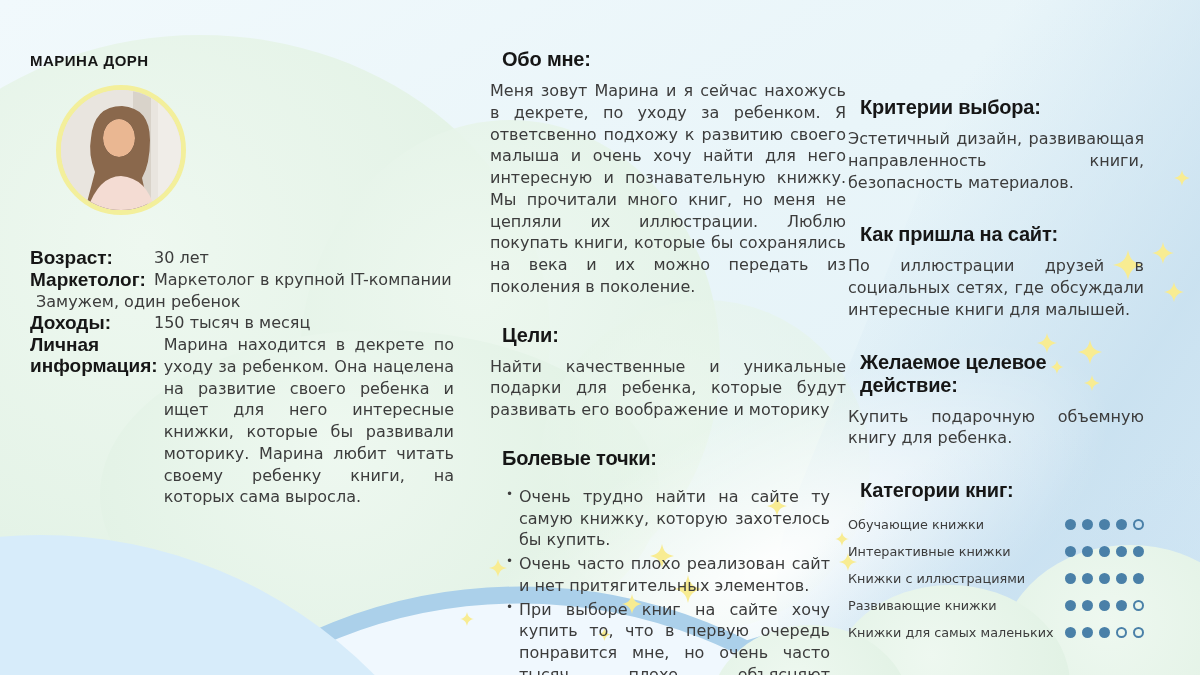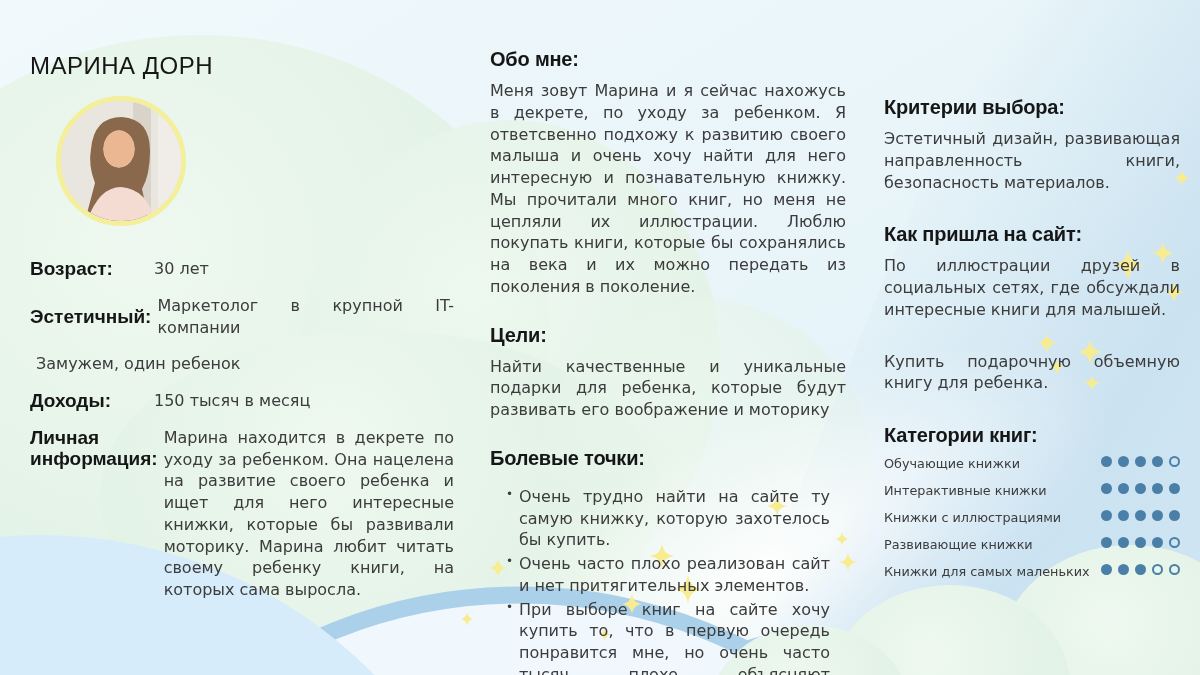--- a/index.html
+++ b/index.html
@@ -32,56 +32,56 @@
   }
   .mint-br-1{right:-60px;bottom:-90px;width:260px;height:220px;}
   .mint-br-2{right:130px;bottom:-110px;width:240px;height:200px;}
   .mint-br-3{right:290px;bottom:-120px;width:200px;height:170px;}
   #cloud-svg{position:absolute;left:0;bottom:0;pointer-events:none;}
   #sparkle-layer{position:absolute;inset:0;pointer-events:none;}
   .sparkle{position:absolute;}
   
   .h-title{
     font-family:"Liberation Sans",sans-serif;font-weight:700;color:var(--heading-text,#161616);
-    font-size:20px;margin:0 0 9px 0;letter-spacing:-0.2px;
+    font-size:20px;margin:0 0 9px 12px;letter-spacing:-0.2px;
   }
   .body-text{
     font-size:16px;line-height:1.36;color:var(--body-text,#3c3c3c);
     text-align:justify;margin:0;
   }
   
   #left-col{position:absolute;left:30px;top:52px;width:424px;}
   #persona-name{
-    font-family:"Liberation Sans",sans-serif;font-weight:400;font-size:24px;
+    font-family:"Liberation Sans",sans-serif;font-weight:700;font-size:15px;
     color:var(--heading-text,#161616);letter-spacing:.5px;margin:0;
   }
   #avatar-wrap{
     margin:16px 0 0 26px;width:120px;height:120px;border-radius:50%;
     border:5px solid var(--avatar-ring,#f3ef9b);overflow:hidden;background:#e8e4de;
   }
-  #fields{margin-top:32px;display:flex;flex-direction:column;gap:15px;}
+  #fields{margin-top:32px;display:flex;flex-direction:column;}
   .field-row{display:flex;align-items:center;}
   .field-row.align-top{align-items:flex-start;}
   .field-label{
     flex:0 0 118px;font-family:"Liberation Sans",sans-serif;font-weight:700;
     font-size:19px;line-height:1.12;color:var(--heading-text,#161616);
   }
   .field-value{flex:1;margin-left:6px;}
   
   #mid-col{position:absolute;left:490px;top:48px;width:356px;}
   .section{margin-top:26px;}
   .section:first-child{margin-top:0;}
   #device-section{margin-top:46px;text-decoration:underline;}
   .pain-list{margin:16px;padding:0;list-style:none;}
   .pain-list li{position:relative;padding-left:13px;margin-bottom:2px;}
   .pain-list li::before{content:"•";position:absolute;left:0;top:0;font-size:12px;color:#3c3c3c;}
   
-  #right-col{position:absolute;left:884px;top:66px;width:296px;}
+  #right-col{position:absolute;left:848px;top:66px;width:296px;}
   #right-col .section{margin-top:30px;}
-  .cat-row{display:flex;justify-content:space-between;height:27px;}
+  .cat-row{display:flex;justify-content:space-between;align-items:center;height:27px;}
   .cat-label{font-size:12.8px;color:var(--body-text,#3c3c3c);}
   .dots{display:flex;gap:6px;}
   .dot{width:11px;height:11px;border-radius:50%;box-sizing:border-box;display:inline-block;}
   .dot-filled{background:var(--rating-dot,#4a80a8);}
   .dot-empty{border:2px solid var(--rating-dot,#4a80a8);background:transparent;}
 </style>
 </head>
 <body>
 
 <div id="canvas">
@@ -172,21 +172,21 @@
         <path d="M26 120 Q38 86 60 86 Q86 88 94 120 Z" fill="#f4dcd3"></path>
       </svg>
     </div>
 
     <div id="fields">
       <div class="field-row">
         <div class="field-label">Возраст:</div>
         <div class="field-value body-text">30 лет</div>
       </div>
       <div class="field-row">
-        <div class="field-label">Эстетичный:</div>
+        <div class="field-label">Маркетолог:</div>
         <div class="field-value body-text">Маркетолог в крупной IT-компании</div>
       </div>
       <div class="field-row">
         <div class="field-value body-text">Замужем, один ребенок</div>
       </div>
       <div class="field-row">
         <div class="field-label">Доходы:</div>
         <div class="field-value body-text">150 тысяч в месяц</div>
       </div>
       <div class="field-row align-top">
@@ -222,20 +222,21 @@
   <div id="right-col">
     <div class="section">
       <h2 class="h-title">Критерии выбора:</h2>
       <p class="body-text">Эстетичный дизайн, развивающая направленность книги, безопасность материалов.</p>
     </div>
     <div class="section">
       <h2 class="h-title">Как пришла на сайт:</h2>
       <p class="body-text">По иллюстрации друзей в социальных сетях, где обсуждали интересные книги для малышей.</p>
     </div>
     <div class="section">
+      <h2 class="h-title">Желаемое целевое действие:</h2>
       <p class="body-text">Купить подарочную объемную книгу для ребенка.</p>
     </div>
     <div class="section">
       <h2 class="h-title">Категории книг:</h2>
       <div>
         <div class="cat-row">
           <span class="cat-label">Обучающие книжки</span>
           <span class="dots">
               <span class="dot dot-filled"></span>
               <span class="dot dot-filled"></span>

